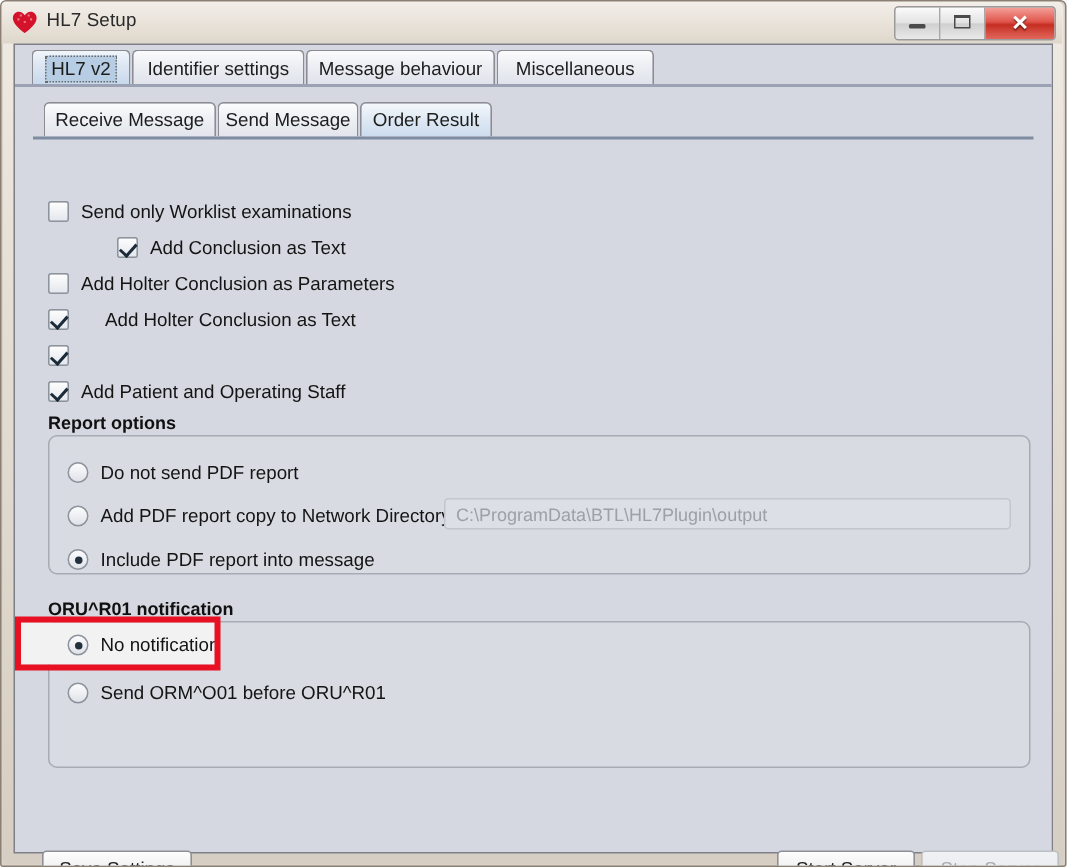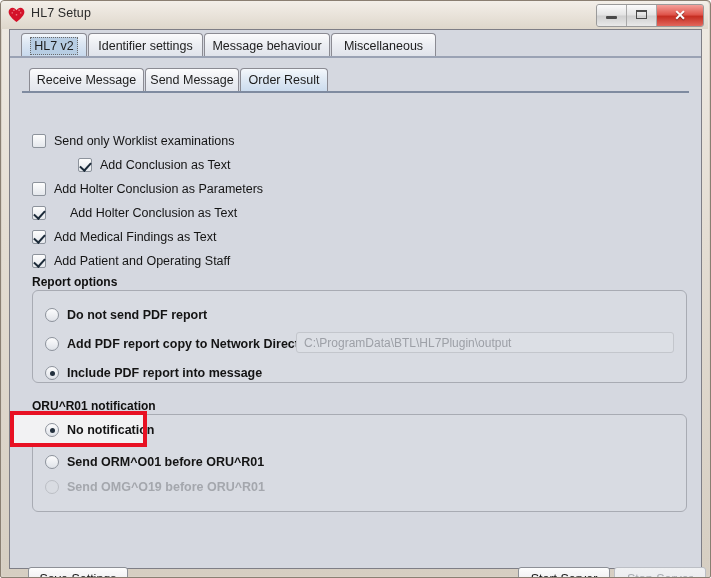--- a/index.html
+++ b/index.html
@@ -250,21 +250,20 @@
     background: #d8dbe2;
   }
 
   
   .radio-row {
     position: absolute;
     height: 18px;
     display: flex;
     align-items: center;
     white-space: nowrap;
-    font-weight: bold;
   }
   .radio {
     width: 14px; height: 14px;
     box-sizing: border-box;
     border: 1px solid #8d939c;
     border-radius: 50%;
     background: linear-gradient(180deg,#fcfcfd 0%, #ebedf1 60%, #dfe2e8 100%);
     position: relative;
     flex: 0 0 auto;
   }
@@ -410,21 +409,20 @@
       <div class="chk-row" style="top:122px;">
         <span class="checkbox"></span>
         <span class="chk-label">Add Holter Conclusion as Parameters</span>
       </div>
       <div class="chk-row" style="top:146px;gap:16px;">
         <span class="checkbox checked"></span>
         <span class="chk-label">Add Holter Conclusion as Text</span>
       </div>
       <div class="chk-row" style="top:170px;">
         <span class="checkbox checked"></span>
-        <span class="chk-label">Add Medical Findings as Text</span>
       </div>
       <div class="chk-row" style="top:194px;">
         <span class="checkbox checked"></span>
         <span class="chk-label">Add Patient and Operating Staff</span>
       </div>
 
       <div class="group-title" style="left:22px; top:217px;">Report options</div>
       <div class="group-box" style="left:22px; top:232px; width:655px; height:93px;"></div>
 
       <div class="radio-row" style="left:35px; top:248px;">
@@ -452,24 +450,20 @@
       <div class="radio-row" style="left:35px; top:363px; z-index:19;text-align:center;">
         <span class="radio selected"></span>
         <span class="radio-label">No notification</span>
       </div>
 
       <div class="radio-row" style="left:35px; top:395px;">
         <span class="radio"></span>
         <span class="radio-label">Send ORM^O01 before ORU^R01</span>
       </div>
 
-      <div class="radio-row" style="left:35px; top:420px;">
-        <span class="radio disabled"></span>
-        <span class="radio-label disabled">Send OMG^O19 before ORU^R01</span>
-      </div>
 
       <div class="btn" style="left:18px; top:509px; width:100px;">Save Settings</div>
       <div class="btn" style="left:508px; top:509px; width:92px;">Start Server</div>
       <div class="btn disabled" style="left:604px; top:509px; width:92px;">Stop Server</div>
 
     </div>
   </div>
 </div>
 
 </body></html>

